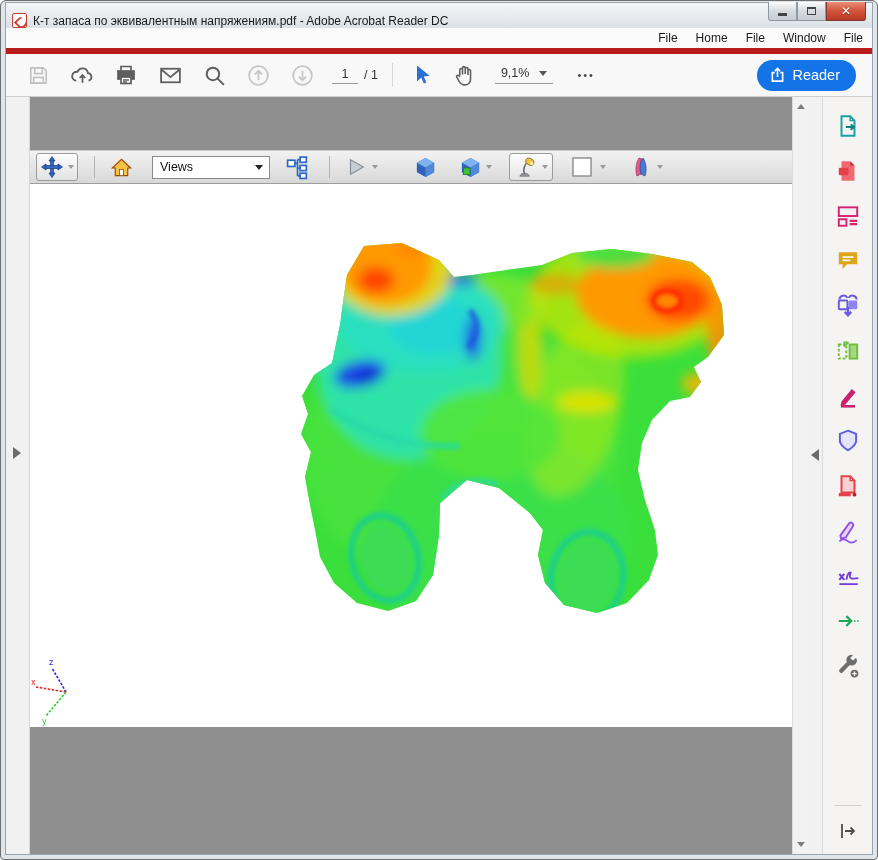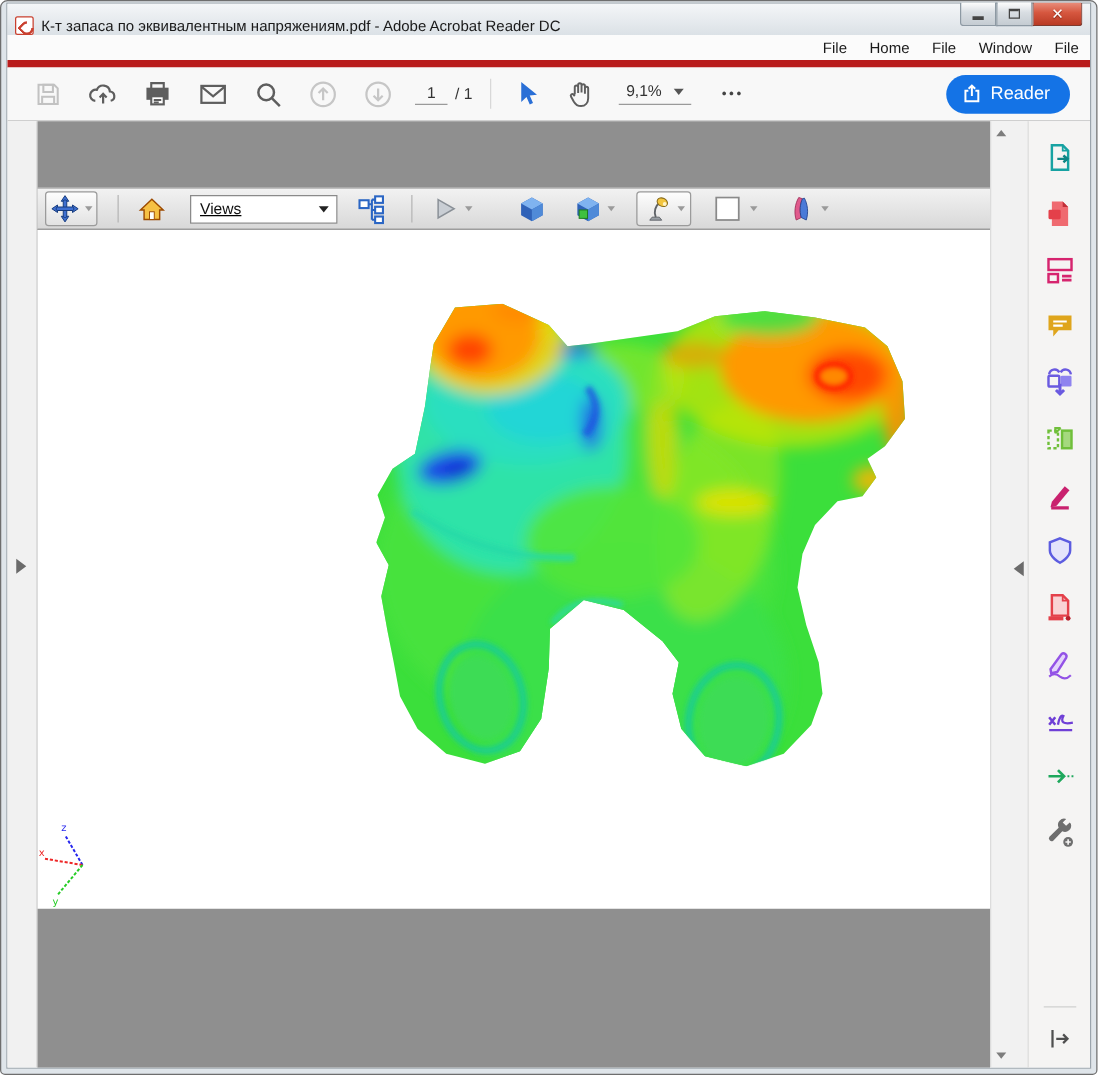--- a/index.html
+++ b/index.html
@@ -41,21 +41,21 @@
   .page-box { width:26px; border-bottom:1px solid #9a9a9a; text-align:center; font-size:12.5px; color:#333; padding-bottom:2px; margin-right:6px; }
   .page-total { font-size:12.5px; color:#333; margin-right:10px; }
   .zoom-ctl { display:flex; align-items:center; border-bottom:1px solid #9a9a9a; padding:0 6px 3px 6px; margin-right:14px; gap:10px; }
   .zoom-val { font-size:12.5px; color:#333; }
   .caret { width:0; height:0; border-left:4px solid transparent; border-right:4px solid transparent; border-top:5px solid #555; }
   .caret.sm { border-left-width:3px; border-right-width:3px; border-top-width:4px; border-top-color:#9a9a9a; }
   .more-dots { font-size:11px; letter-spacing:2px; color:#444; margin:0 10px; }
   .share-btn { margin-left:auto; margin-right:16px; background:#1473e6; color:#fff; border-radius:16px; height:31px; padding:0 16px 0 13px; display:flex; align-items:center; gap:7px; font-size:14.5px; }
 
   
-  .content { flex:1; display:flex; min-height:0;text-decoration:underline; }
+  .content { flex:1; display:flex; min-height:0; }
   .left-strip { width:24px; background:#f1f1f1; border-right:1px solid #d6d6d6; position:relative; }
   .nav-expand { position:absolute; left:7px; top:350px; width:0; height:0; border-top:6px solid transparent; border-bottom:6px solid transparent; border-left:8px solid #6b6b6b; }
   .viewport { width:762px; background:#8f8f8f; display:flex; flex-direction:column; position:relative; }
   .band-top { height:53px; }
   .toolbar3d { height:34px; background:linear-gradient(#f2f2f2,#d8d8d8); border-top:1px solid #c6c6c6; border-bottom:1px solid #9d9d9d; display:flex; align-items:center; padding-left:6px; }
   .page { flex:0 0 543px; background:#fff; position:relative; }
   .band-bottom { flex:1; }
 
   .t3-btn { height:28px; display:flex; align-items:center; justify-content:center; padding:0 3px; margin-right:4px; }
   .t3-pressed { border:1px solid #9b9b9b; border-radius:3px; background:linear-gradient(#fdfdfd,#e2e2e2); }

